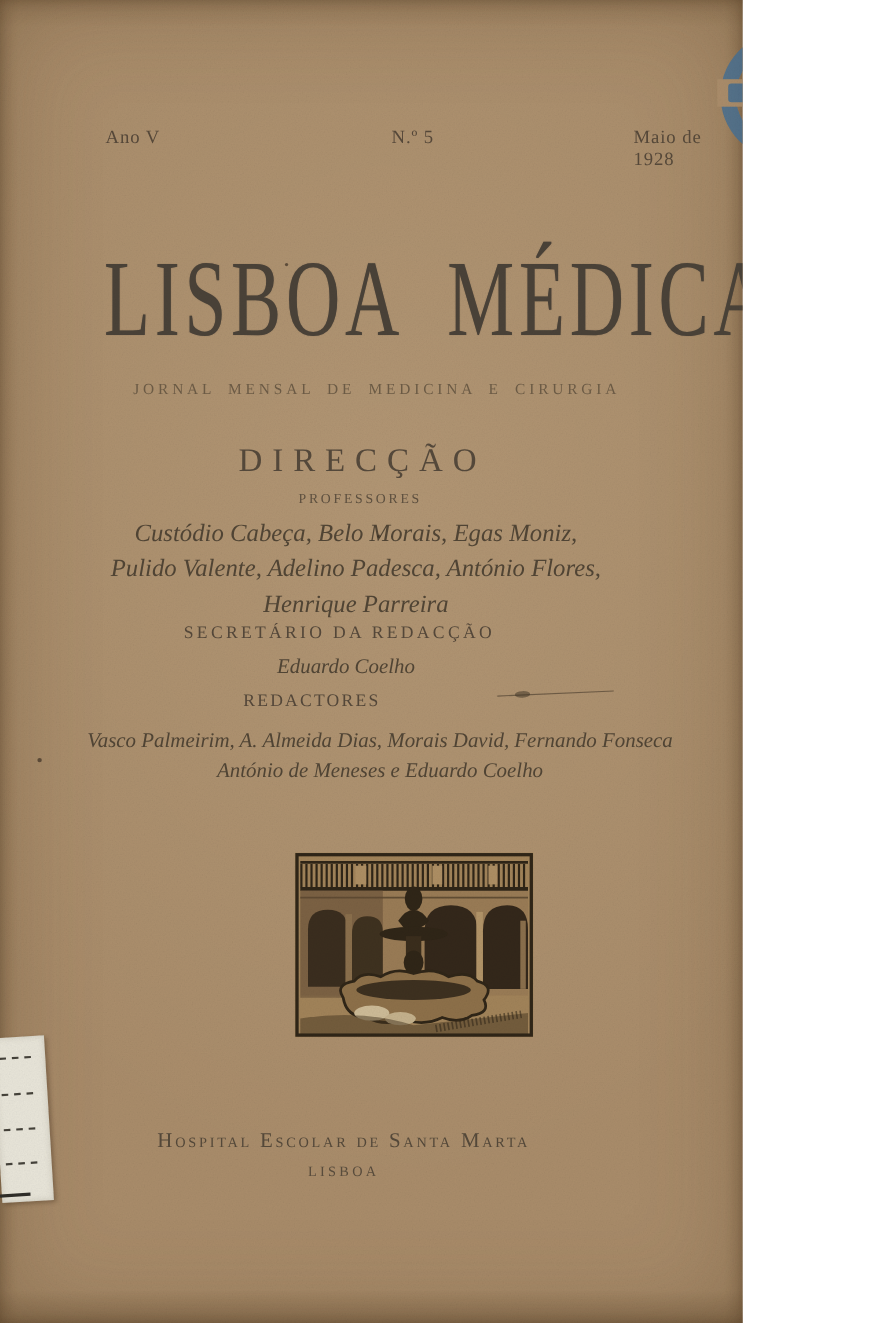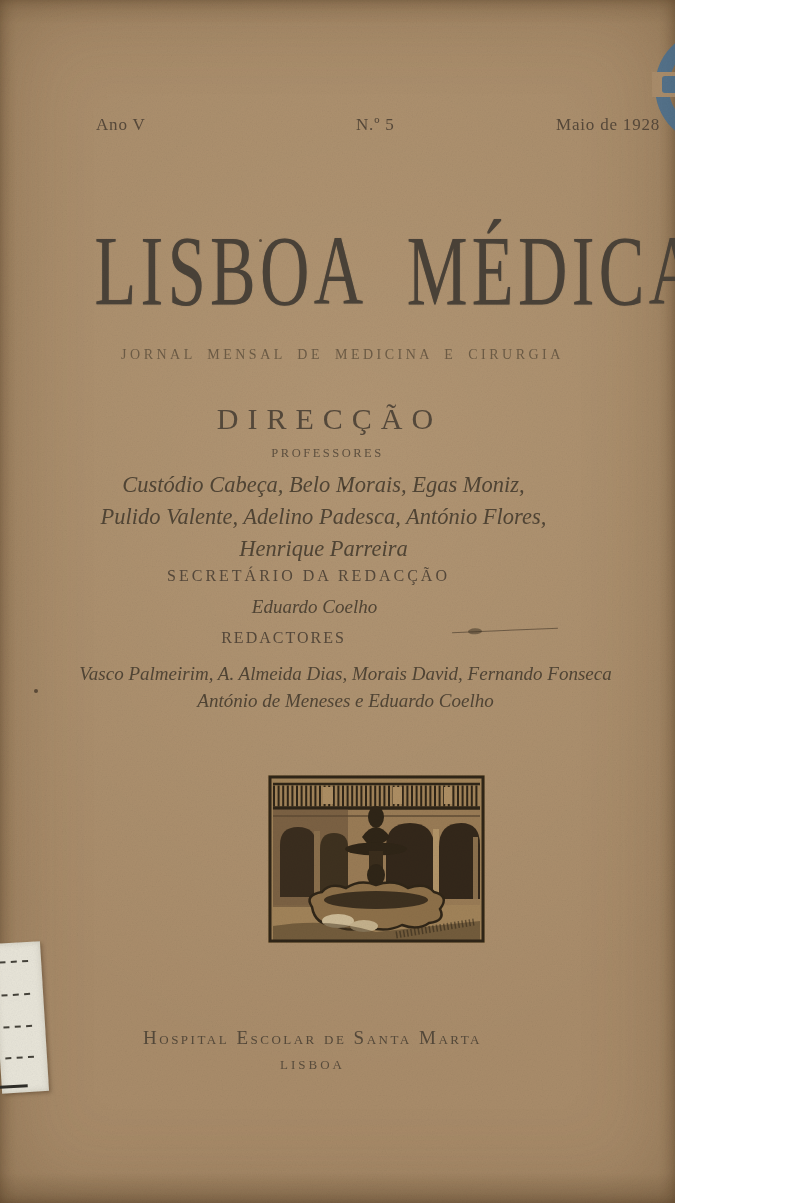--- a/index.html
+++ b/index.html
@@ -57,21 +57,21 @@
   .speck{position:absolute;background:rgba(52,42,30,.65);border-radius:50%;}
   .noise{position:absolute;left:0;top:0;width:800px;height:1203px;opacity:.14;mix-blend-mode:multiply;pointer-events:none;}
 </style>
 </head>
 <body>
 
 <div id="cover">
 
   <span class="abs masthead" style="left:96px;top:115px;">Ano V</span>
   <span class="abs masthead" style="left:356px;top:115px;">N.º 5</span>
-  <span class="abs masthead" style="left:556px;top:115px;">Maio de 1928</span>
+  <span class="abs masthead" style="left:576px;top:115px;">Maio de 1928</span>
 
   <svg class="abs stamp" viewBox="0 0 150 150" aria-hidden="true">
     <g fill="#4a7090">
       <path d="M99 40 A51 51 0 1 1 51 40" fill="none" stroke="#4a7090" stroke-width="14" stroke-linecap="round"></path>
       <rect x="46" y="14" width="56" height="16" rx="5"></rect>
       <rect x="65" y="16" width="18" height="52" rx="4"></rect>
       <rect x="14" y="70" width="24" height="25" fill="#ab8e6c"></rect>
       <rect x="49" y="62" width="42" height="15" rx="4"></rect>
       <rect x="49" y="62" width="17" height="55" rx="4"></rect>
       <rect x="49" y="100" width="54" height="17" rx="5"></rect>

